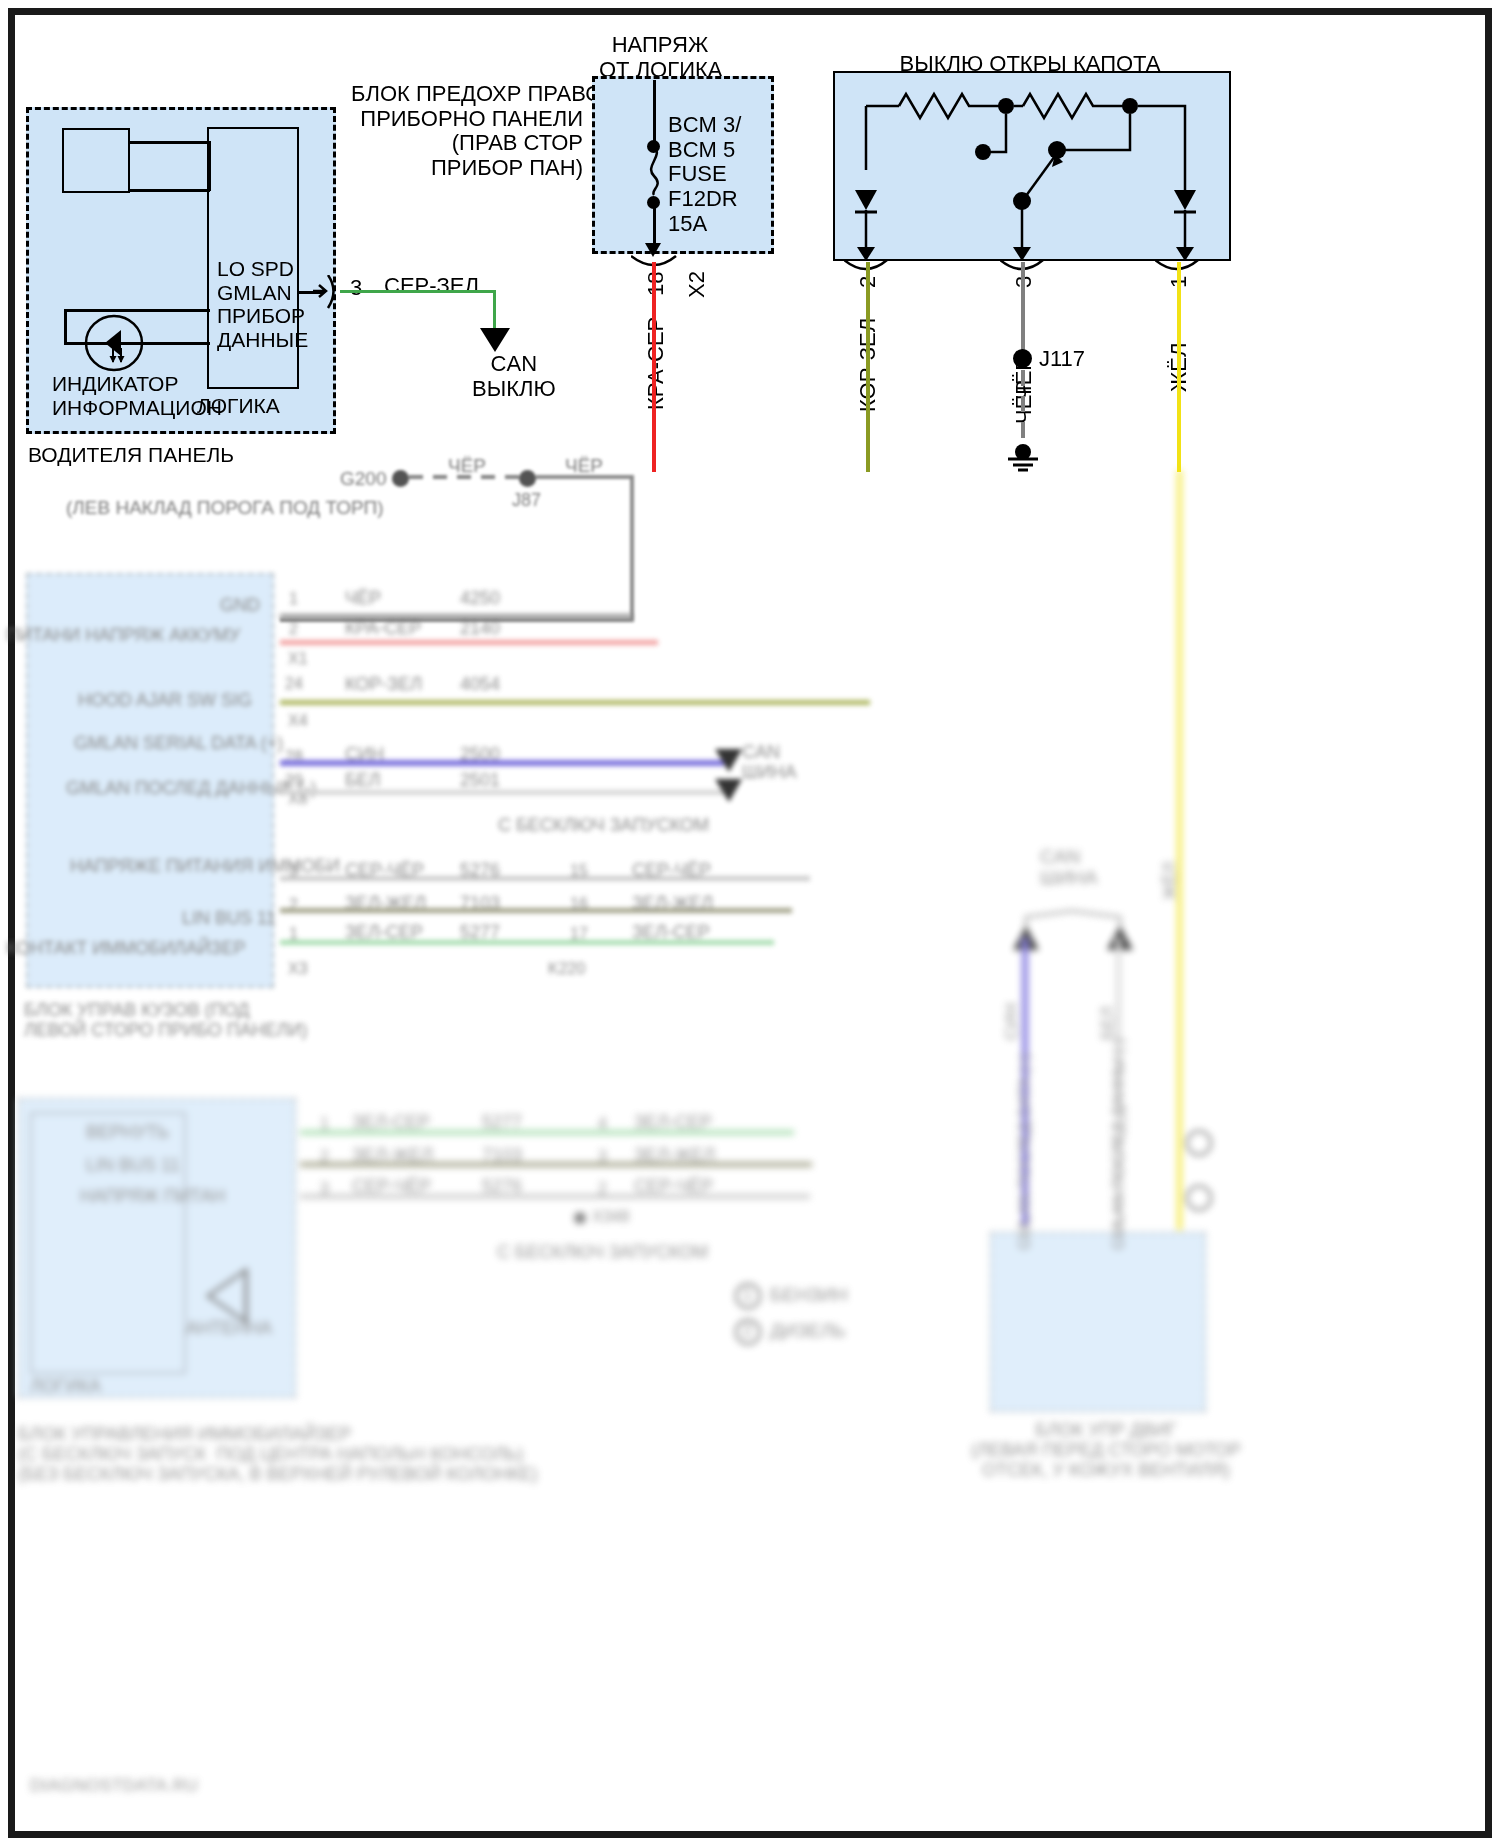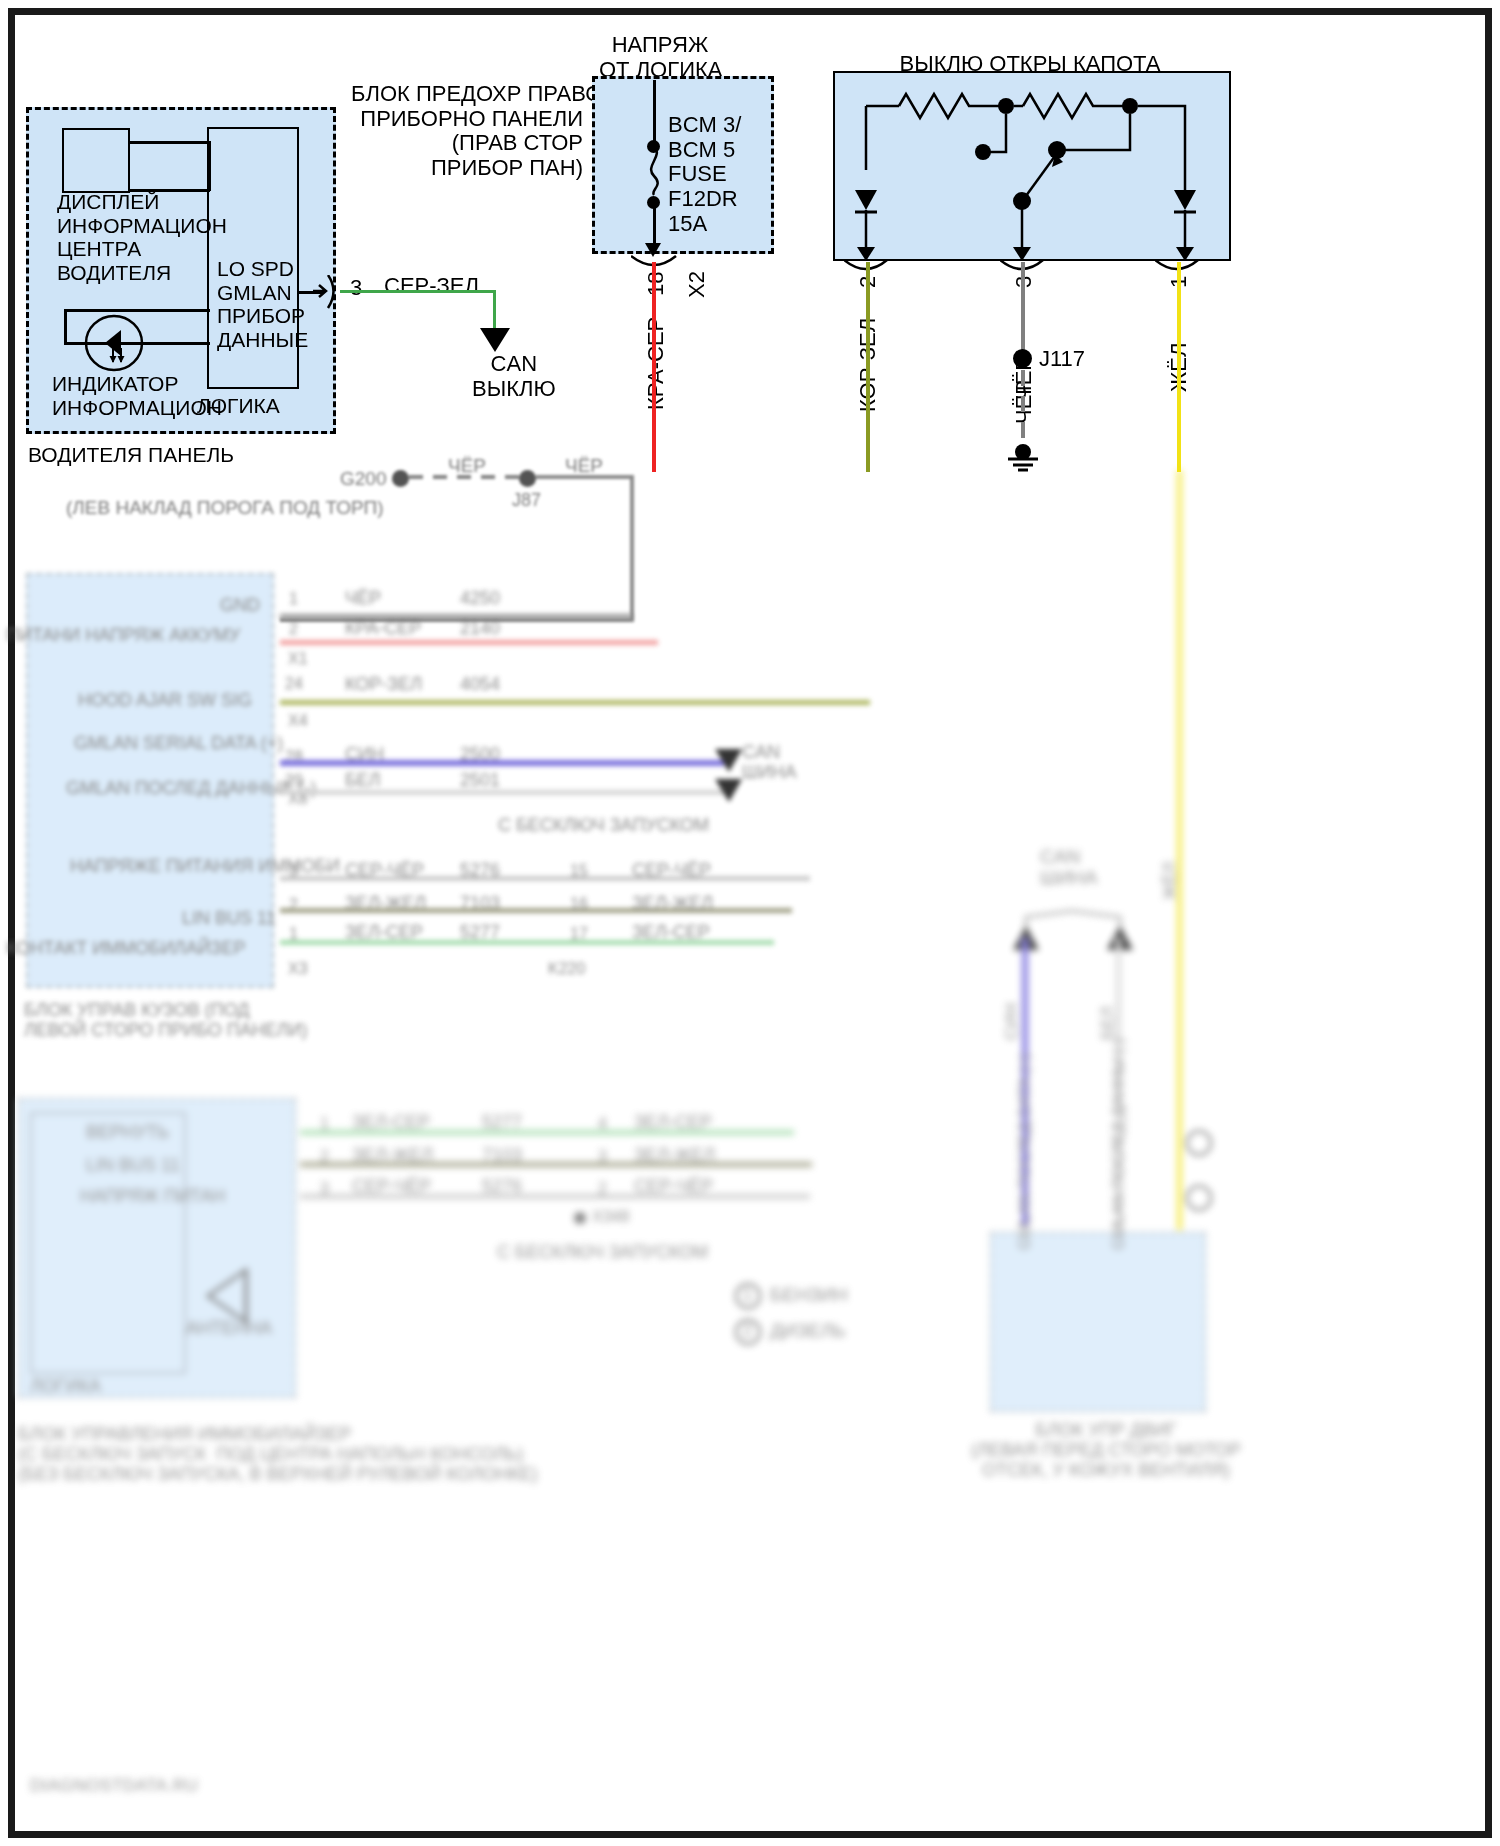--- a/index.html
+++ b/index.html
@@ -56,24 +56,20 @@
     <div class="ln horz" style="left:64px;top:342px;width:146px;"></div>
     <svg width="80" height="62" style="position:absolute;left:83px;top:312px;">
       <ellipse cx="31" cy="31" rx="28" ry="27" fill="none" stroke="#000" stroke-width="2.5"></ellipse>
       <path d="M38 18 L38 44 L22 31 Z" fill="#000"></path>
       <line x1="30" y1="36" x2="30" y2="50" stroke="#000" stroke-width="2"></line>
       <path d="M30 51 l-3.5 -7 h7 z" fill="#000"></path>
       <line x1="38" y1="36" x2="38" y2="50" stroke="#000" stroke-width="2"></line>
       <path d="M38 51 l-3.5 -7 h7 z" fill="#000"></path>
     </svg>
 
-    <div class="lbl" style="left:57px;top:190px;font-size:21px;">ДИСПЛЕЙ
-ИНФОРМАЦИОН
-ЦЕНТРА
-ВОДИТЕЛЯ</div>
     <div class="lbl" style="left:52px;top:372px;font-size:21px;">ИНДИКАТОР
 ИНФОРМАЦИОН</div>
     <div class="lbl" style="left:217px;top:257px;font-size:21px;">LO SPD
 GMLAN
 ПРИБОР
 ДАННЫЕ</div>
     <div class="lbl" style="left:197px;top:394px;font-size:21px;">ЛОГИКА</div>
     <div class="lbl" style="left:28px;top:443px;font-size:21px;">ВОДИТЕЛЯ ПАНЕЛЬ</div>
 
     <div class="ln horz" style="left:299px;top:291px;width:24px;"></div>

